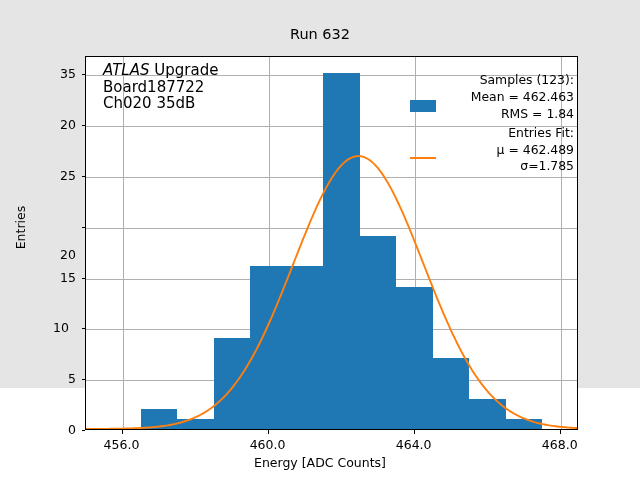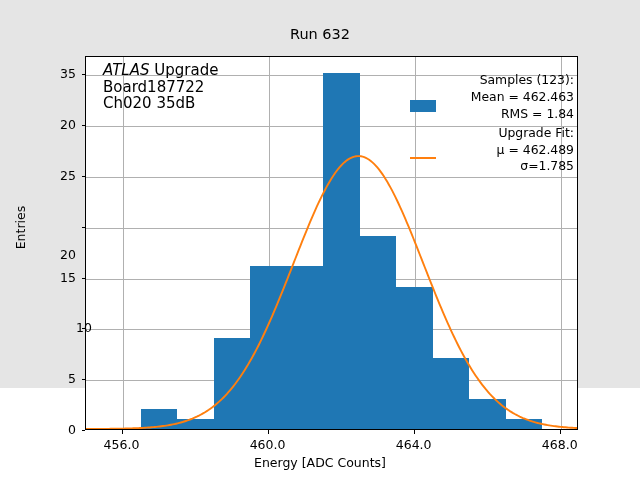--- a/index.html
+++ b/index.html
@@ -122,21 +122,21 @@
       <div class="xtick-label" style="left: 232.593px; top: 437px;">460.0</div>
       <div class="tick-mark xtick" style="left: 413.667px; top: 430px;"></div>
       <div class="xtick-label" style="left: 378.667px; top: 437px;">464.0</div>
       <div class="tick-mark xtick" style="left: 559.741px; top: 430px;"></div>
       <div class="xtick-label" style="left: 524.741px; top: 437px;">468.0</div>
       <div class="tick-mark ytick" style="top: 430px; left: 81.5px;"></div>
       <div class="ytick-label" style="left: 36px; top: 422px;">0</div>
       <div class="tick-mark ytick" style="top: 379.185px; left: 81.5px;"></div>
       <div class="ytick-label" style="left: 36px; top: 371.185px;">5</div>
       <div class="tick-mark ytick" style="top: 328.37px; left: 81.5px;"></div>
-      <div class="ytick-label" style="left: 52px; top: 320.37px;">10</div>
+      <div class="ytick-label" style="left: 29px; top: 320.37px;">10</div>
       <div class="tick-mark ytick" style="top: 277.554px; left: 81.5px;"></div>
       <div class="ytick-label" style="left: 36px; top: 269.554px;">15</div>
       <div class="tick-mark ytick" style="top: 226.739px; left: 81.5px;"></div>
       <div class="ytick-label" style="left: 36px; top: 218.739px; margin-top: 28px;">20</div>
       <div class="tick-mark ytick" style="top: 175.924px; left: 81.5px;"></div>
       <div class="ytick-label" style="left: 36px; top: 167.924px;">25</div>
       <div class="tick-mark ytick" style="top: 125.109px; left: 81.5px;"></div>
       <div class="ytick-label" style="left: 36px; top: 117.109px;">20</div>
       <div class="tick-mark ytick" style="top: 74.2935px; left: 81.5px;"></div>
       <div class="ytick-label" style="left: 36px; top: 66.2935px;">35</div>
@@ -155,21 +155,21 @@
     <div class="legend-head">Samples (123):</div>
     <div class="legend-block">
       <span class="legend-key">
           <span class="key-patch"></span>
         </span>
       <span class="legend-text">
         <div>Mean = 462.463</div>
         <div>RMS = 1.84</div>
       </span>
     </div>
-    <div class="legend-head">Upgrade Fit:</div>
+    <div class="legend-head">Entries Fit:</div>
     <div class="legend-block">
       <span class="legend-key">
           <span class="key-line"></span>
         </span>
       <span class="legend-text">
         <div>μ = 462.489</div>
         <div>σ=1.785</div>
       </span>
     </div>
   </div>

